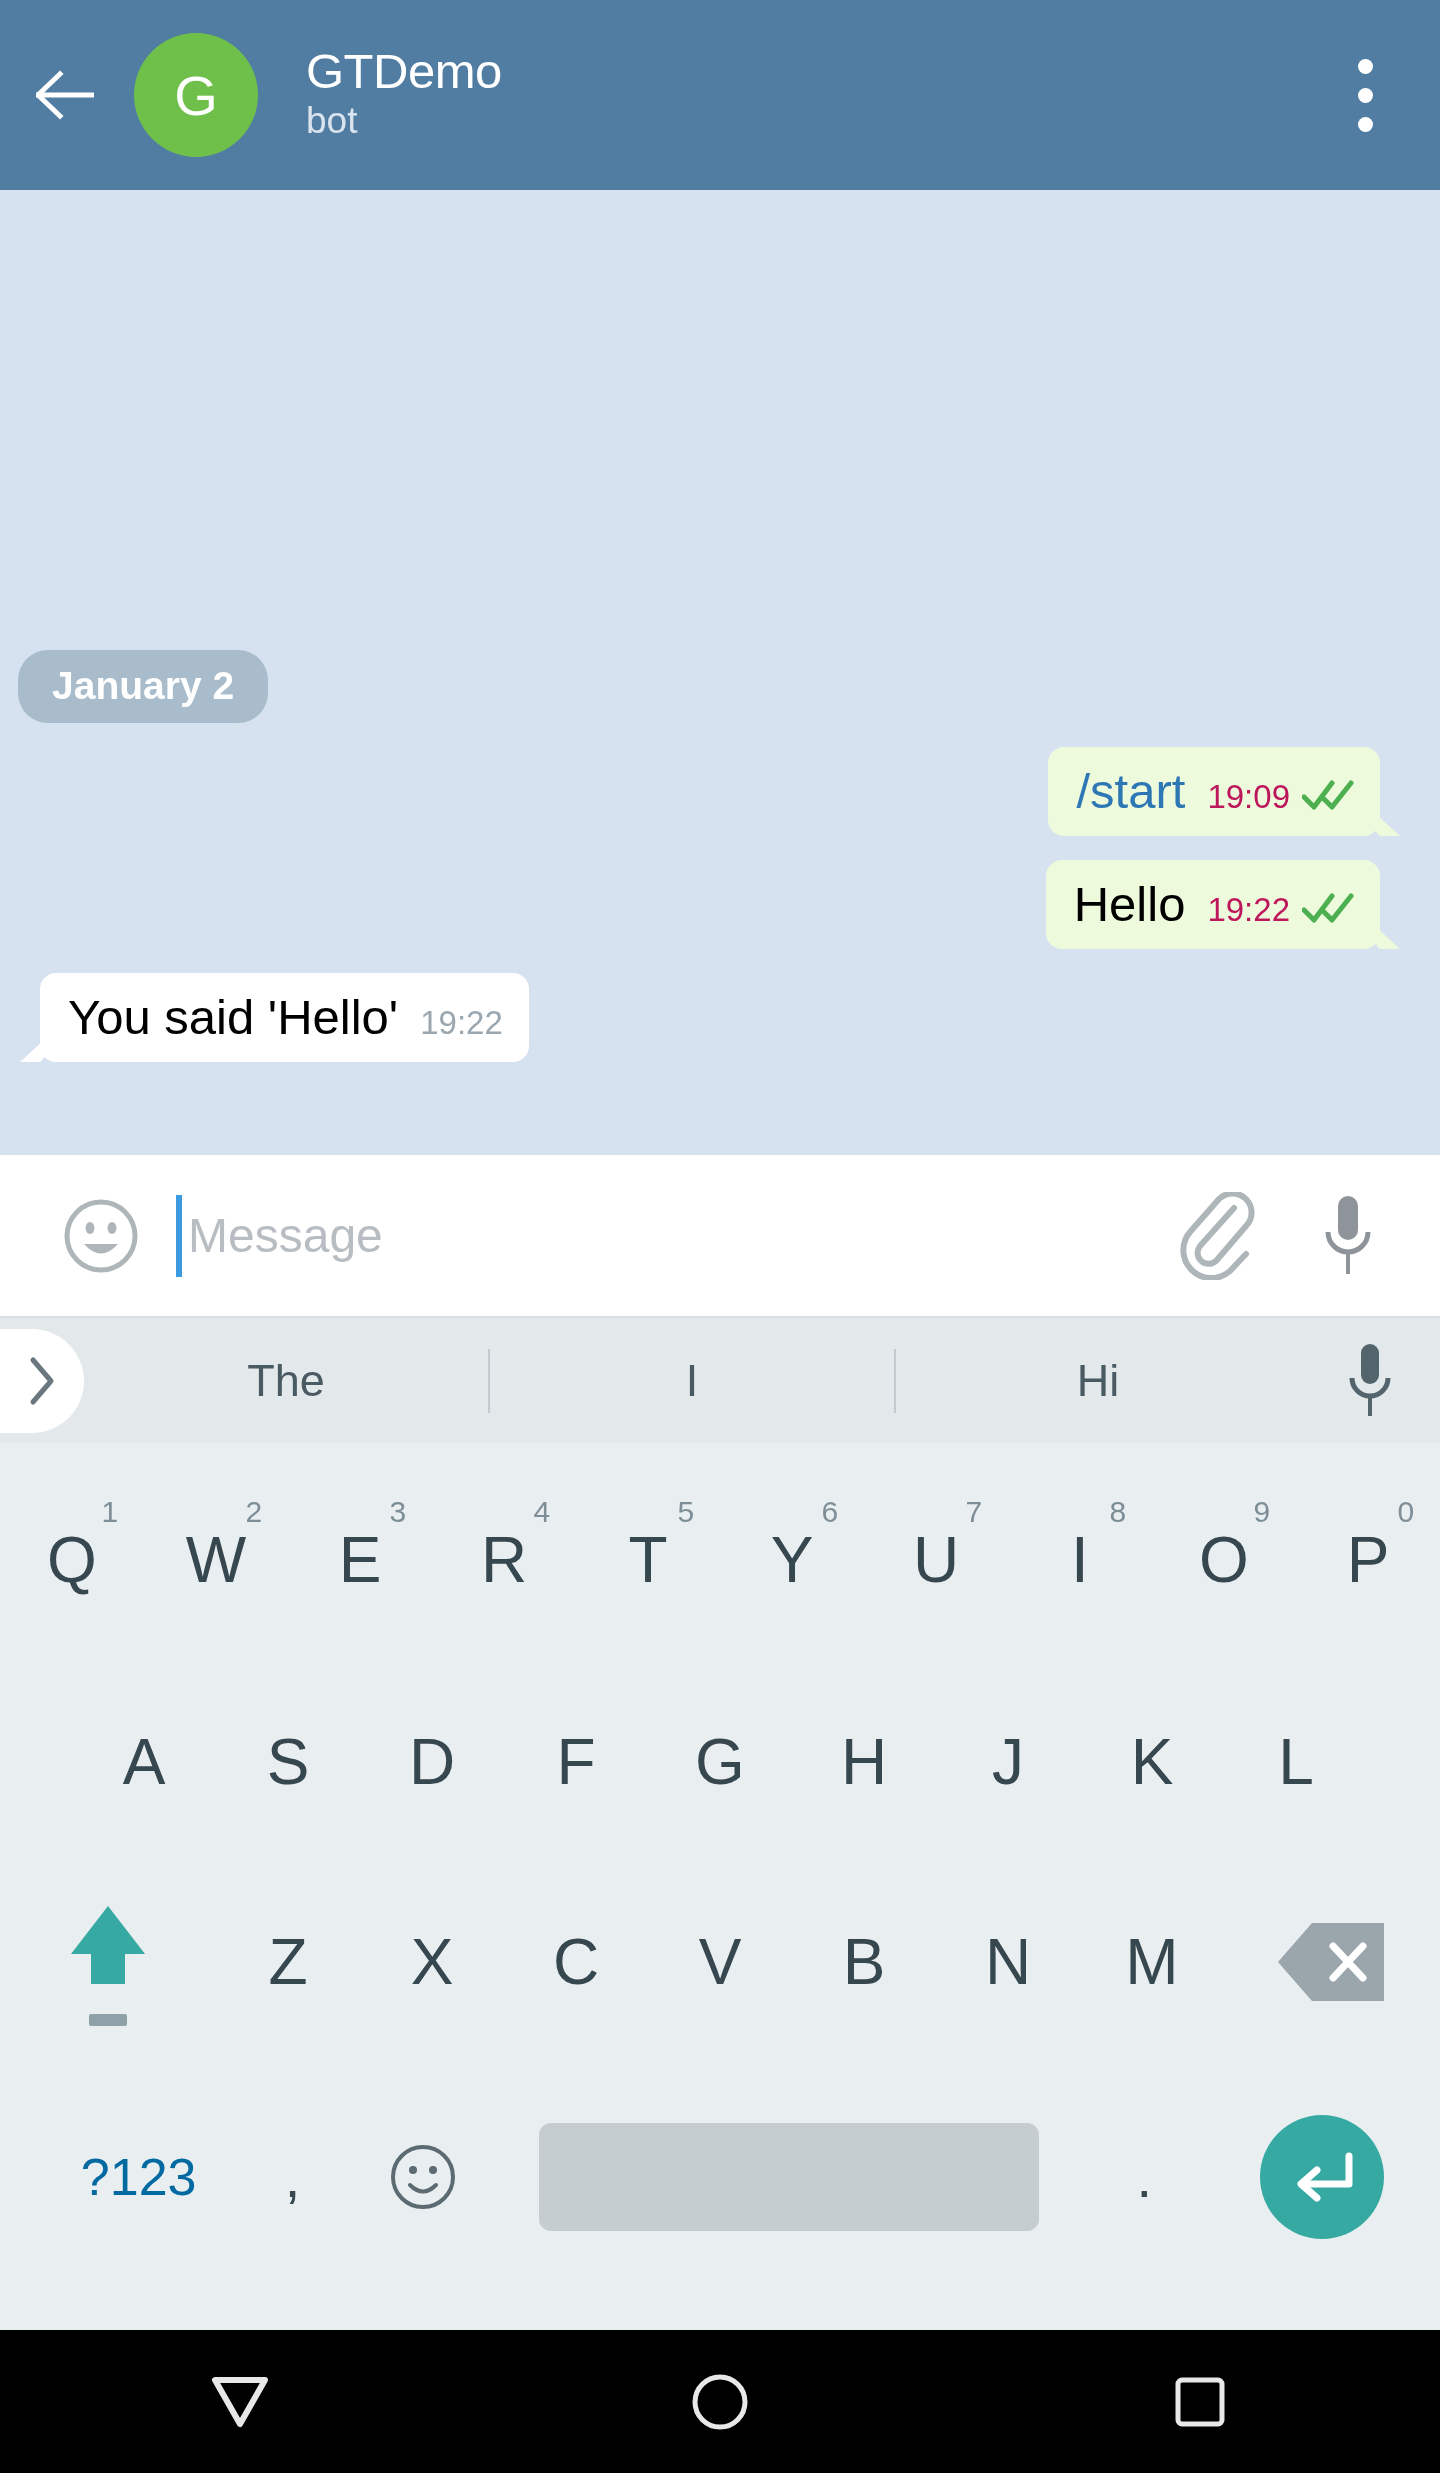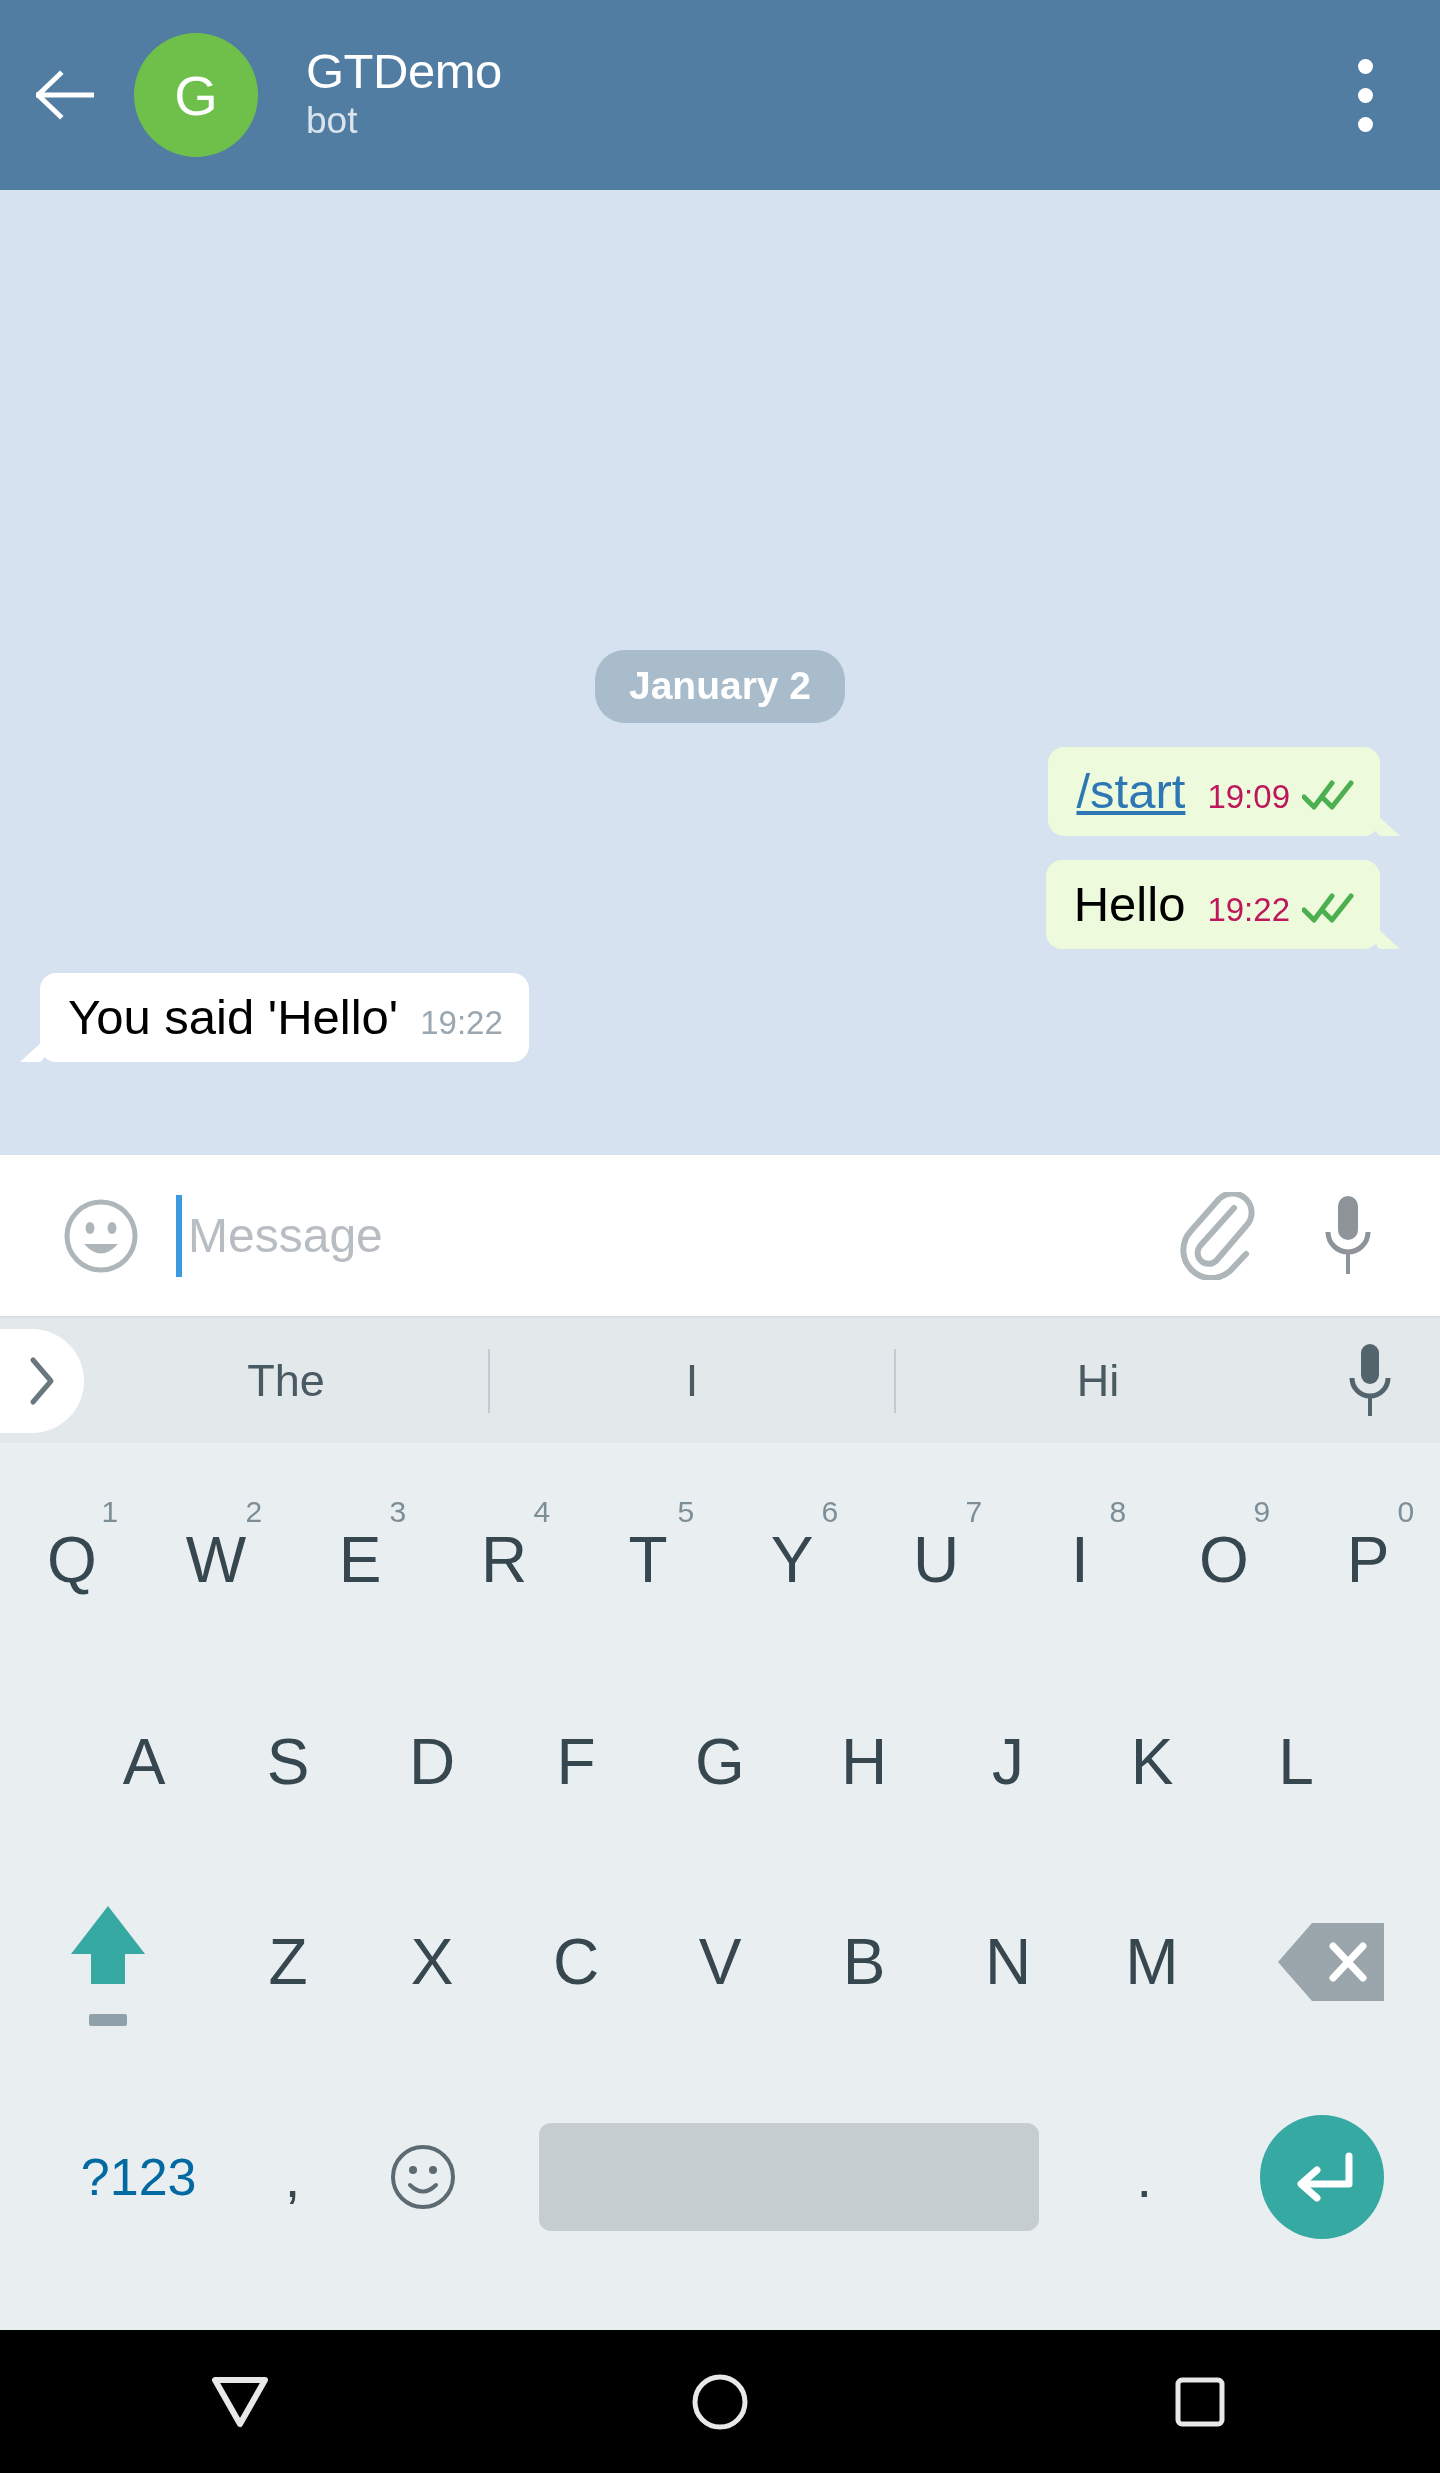--- a/index.html
+++ b/index.html
@@ -35,21 +35,21 @@
     width:150px; height:190px; flex:0 0 auto;
     display:flex; flex-direction:column; align-items:center; justify-content:center; gap:14px;
   }
   .menu-dot { width:15px; height:15px; border-radius:50%; background:#ffffff; }
 
   
   .chat {
     position:absolute; top:190px; left:0; width:1440px; height:965px;
     background:#D6E2EF; padding:0 18px;
   }
-  .date-row { display:flex; justify-content:center; margin-top:460px; }
+  .date-row { display:flex; justify-content:flex-start; margin-top:460px; }
   .date-badge {
     background:#A8BCCB; color:#ffffff; font-size:39px; font-weight:bold;
     padding:16px 34px 18px; border-radius:30px; line-height:1;
   }
 
   .msg-row { display:flex; margin-top:24px; }
   .msg-row.out { justify-content:flex-end; padding-right:42px; }
   .msg-row.in  { justify-content:flex-start; padding-left:22px; }
 
   .bubble { position:relative; border-radius:16px; padding:20px 26px 20px 28px;
@@ -69,21 +69,21 @@
   .bubble.in:after {
     content:""; position:absolute; left:-20px; bottom:0;
     width:0; height:0;
     border-right:24px solid #FFFFFF;
     border-top:22px solid transparent;
     border-bottom:0 solid transparent;
     border-bottom-right-radius:6px;
   }
 
   .msg-text { font-size:49px; line-height:1.0; color:#000000; }
-  .msg-text.cmd { color:#2E77B5;text-decoration:underline; }
+  .msg-text.cmd { color:#2E77B5; }
   .meta { display:flex; align-items:center; margin-left:22px; white-space:nowrap; }
   .time { font-size:33px; line-height:1; }
   .time.out { color:#be185d; }
   .time.in  { color:#9AA7B0; }
   .ticks { margin-left:12px; display:inline-block; }
 
   
   .input-bar {
     position:absolute; top:1155px; left:0; width:1440px; height:162px;
     background:#FFFFFF; display:flex; align-items:center; padding:0 62px;

